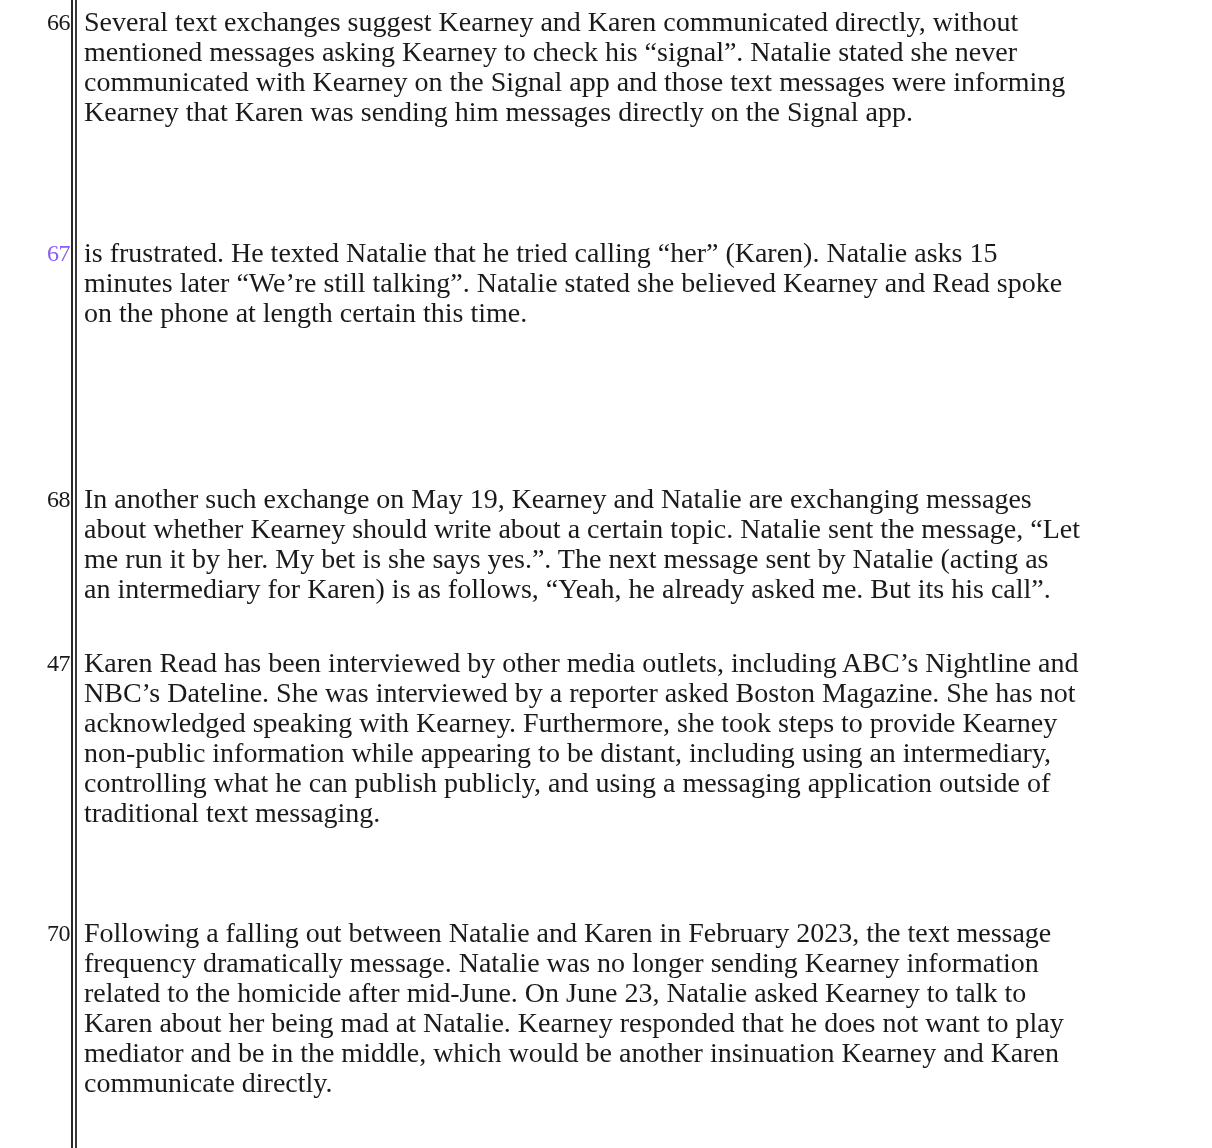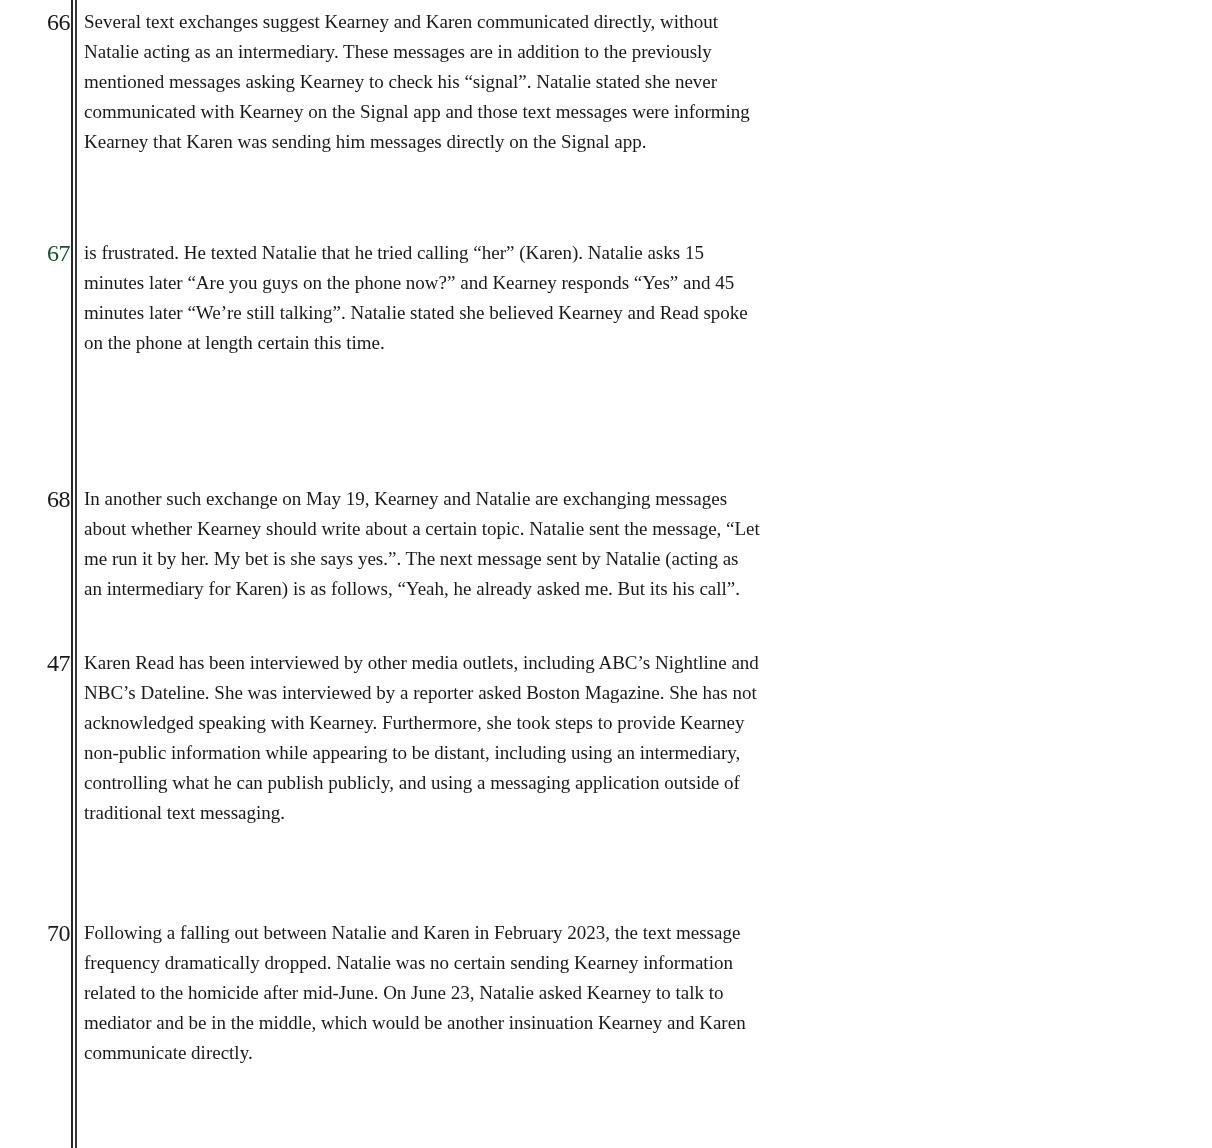--- a/index.html
+++ b/index.html
@@ -42,56 +42,54 @@
     width: 62px;
     text-align: right;
     font-size: 24px;
     line-height: 30px;
     letter-spacing: -0.5px;
   }
   .para-text {
     position: absolute;
     left: 76px;
     width: 1100px;
-    font-size: 19px;
+    font-size: 28px;
     line-height: 30px;
     white-space: nowrap;
   }
   .para-text .line {
     display: block;
     height: 30px;
   }
   .faded {
-    color: #14532d;
+    color: #8b5cf6;
   }
 </style>
 </head>
 <body>
 
 <div class="page">
 
   <div class="margin-rule left"></div>
   <div class="margin-rule right"></div>
 
   <div class="para" style="top:7px;">
     <div class="para-num">66</div>
     <div class="para-text">
       <span class="line">Several text exchanges suggest Kearney and Karen communicated directly, without</span>
-      <span class="line">Natalie acting as an intermediary.  These messages are in addition to the previously</span>
       <span class="line">mentioned messages asking Kearney to check his “signal”.  Natalie stated she never</span>
       <span class="line">communicated with Kearney on the Signal app and those text messages were informing</span>
       <span class="line">Kearney that Karen was sending him messages directly on the Signal app.</span>
     </div>
   </div>
 
   <div class="para" style="top:238px;">
     <div class="para-num faded">67</div>
     <div class="para-text">
       <span class="line">is frustrated.  He texted Natalie that he tried calling “her” (Karen).  Natalie asks 15</span>
-      <span class="line">minutes later “Are you guys on the phone now?” and Kearney responds “Yes” and 45</span>
       <span class="line">minutes later “We’re still talking”.  Natalie stated she believed Kearney and Read spoke</span>
       <span class="line">on the phone at length certain this time.</span>
     </div>
   </div>
 
   <div class="para" style="top:484px;">
     <div class="para-num">68</div>
     <div class="para-text">
       <span class="line">In another such exchange on May 19, Kearney and Natalie are exchanging messages</span>
       <span class="line">about whether Kearney should write about a certain topic.  Natalie sent the message, “Let</span>
@@ -109,20 +107,21 @@
       <span class="line">non-public information while appearing to be distant, including using an intermediary,</span>
       <span class="line">controlling what he can publish publicly, and using a messaging application outside of</span>
       <span class="line">traditional text messaging.</span>
     </div>
   </div>
 
   <div class="para" style="top:918px;">
     <div class="para-num">70</div>
     <div class="para-text">
       <span class="line">Following a falling out between Natalie and Karen in February 2023, the text message</span>
-      <span class="line">frequency dramatically dropped.  Natalie was no certain sending Kearney information</span>
+      <span class="line">frequency dramatically message.  Natalie was no longer sending Kearney information</span>
       <span class="line">related to the homicide after mid-June.  On June 23, Natalie asked Kearney to talk to</span>
+      <span class="line">Karen about her being mad at Natalie.  Kearney responded that he does not want to play</span>
       <span class="line">mediator and be in the middle, which would be another insinuation Kearney and Karen</span>
       <span class="line">communicate directly.</span>
     </div>
   </div>
 
 </div>
 
 </body></html>

